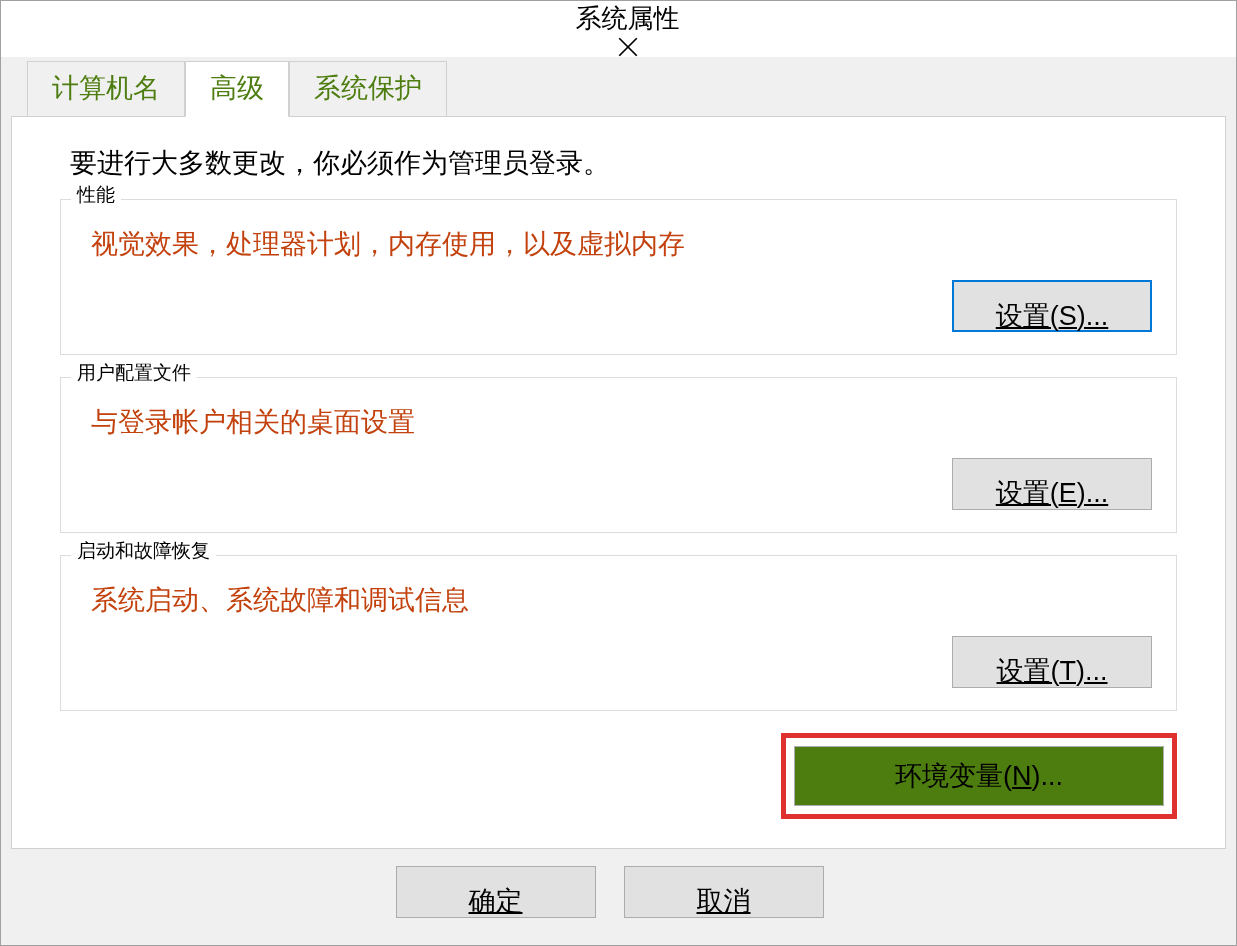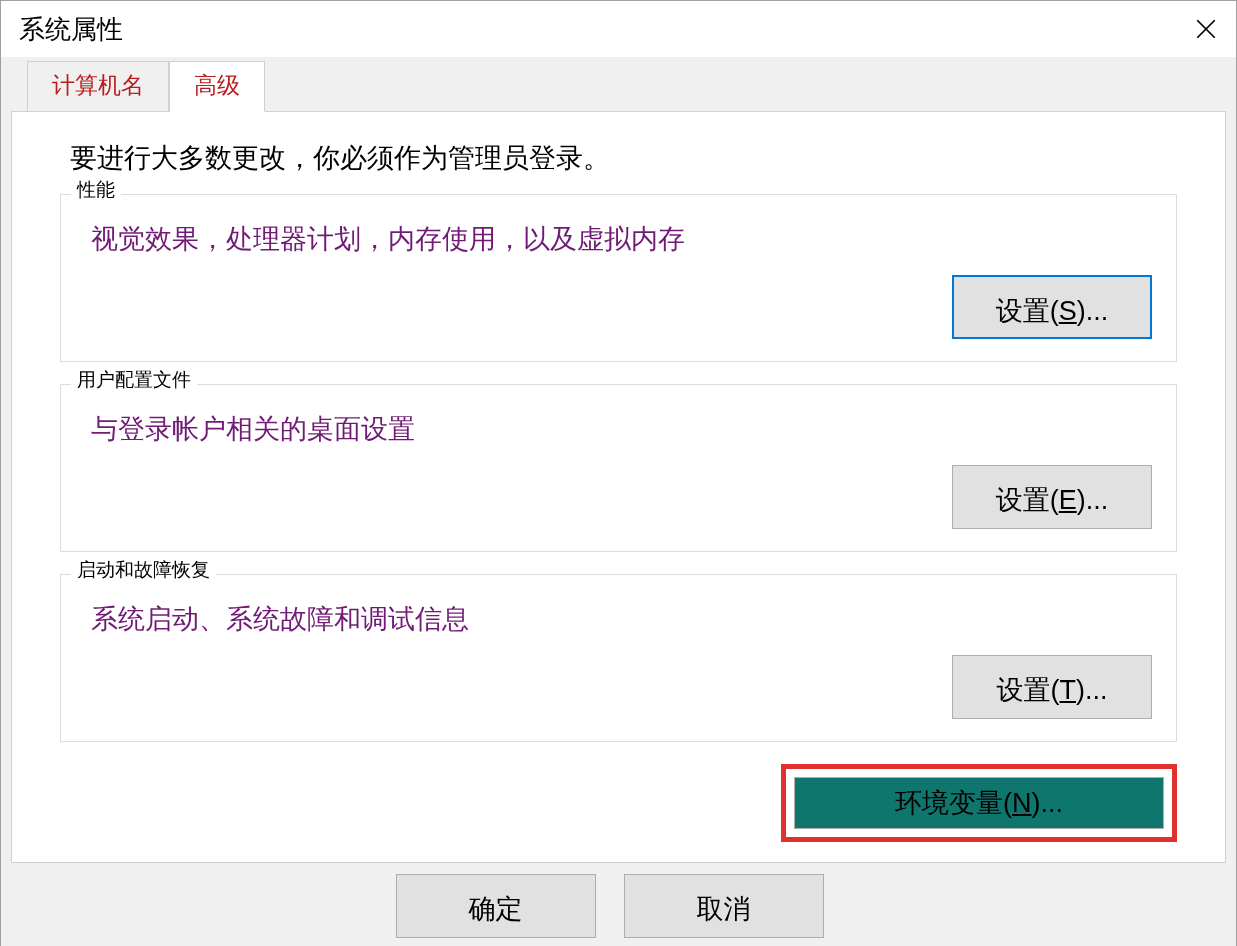--- a/index.html
+++ b/index.html
@@ -18,20 +18,21 @@
     display: flex;
     flex-direction: column;
   }
   .titlebar {
     height: 56px;
     background: #ffffff;
     display: flex;
     align-items: center;
     justify-content: space-between;
     padding: 0 0 0 18px;
+    flex-direction: column;
   }
   .title-text {
     font-size: 26px;
     color: #000;
   }
   .close-btn {
     width: 60px;
     height: 56px;
     display: flex;
     align-items: center;
@@ -47,22 +48,22 @@
   }
   .tabs {
     display: flex;
     margin-top: 4px;
     position: relative;
     z-index: 2;
     padding-left: 16px;
   }
   .tab {
     padding: 8px 24px 10px 24px;
-    font-size: 23px;
-    color: #b91c1c;
+    font-size: 27px;
+    color: #4d7c0f;
     background: #f0f0f0;
     border: 1px solid #d0d0d0;
     border-bottom: none;
     margin-right: 0px;
     position: relative;
     cursor: default;
   }
   .tab.active {
     background: #ffffff;
     border: 1px solid #d0d0d0;
@@ -94,60 +95,61 @@
     position: absolute;
     top: -18px;
     left: 10px;
     background: #ffffff;
     padding: 0 6px;
     font-size: 19px;
     color: #000;
   }
   .group-desc {
     font-size: 27px;
-    color: #701a75;
+    color: #c2410c;
     margin-top: 8px;
     margin-bottom: 18px;
     margin-left: 6px;
   }
   .group-btn-row {
     display: flex;
     justify-content: flex-end;
   }
   .win-button {
     min-width: 200px;
-    height: 64px;
+    height: 52px;
     background: #e1e1e1;
     border: 1px solid #adadad;
     font-size: 27px;
     color: #000;
     font-family: inherit;
     padding: 16px 26px;
     cursor: default;
+    text-decoration: underline;
   }
   .win-button.focused {
     border: 2px solid #0078d7;
   }
   .win-button.disabled {
     color: #a0a0a0;
   }
   .env-row {
     display: flex;
     justify-content: flex-end;
     margin-top: 8px;
   }
   .env-highlight {
     border: 5px solid #e03131;
     padding: 8px;
     display: inline-block;
   }
   .env-button {
     min-width: 370px;
-    height: 52px;
-    background: #0f766e;
+    height: 60px;
+    background: #4d7c0f;
     border: 1px solid #adadad;
     font-size: 27px;
     font-family: inherit;
     color: #000;
     cursor: default;
   }
   .bottom-bar {
     height: 86px;
     background: #f0f0f0;
     display: flex;
@@ -170,20 +172,21 @@
         <line x1="1" y1="1" x2="15" y2="15" stroke="#000" stroke-width="1.4"></line>
         <line x1="15" y1="1" x2="1" y2="15" stroke="#000" stroke-width="1.4"></line>
       </svg>
     </div>
   </div>
 
   <div class="content-area">
     <div class="tabs">
       <div class="tab">计算机名</div>
       <div class="tab active">高级</div>
+      <div class="tab">系统保护</div>
     </div>
 
     <div class="tabpanel">
       <div class="intro-text">要进行大多数更改，你必须作为管理员登录。</div>
 
       <div class="groupbox">
         <div class="group-legend">性能</div>
         <div class="group-desc">视觉效果，处理器计划，内存使用，以及虚拟内存</div>
         <div class="group-btn-row">
           <button class="win-button focused"><span>设置(</span><span class="mnemonic">S</span><span>)...</span></button>

